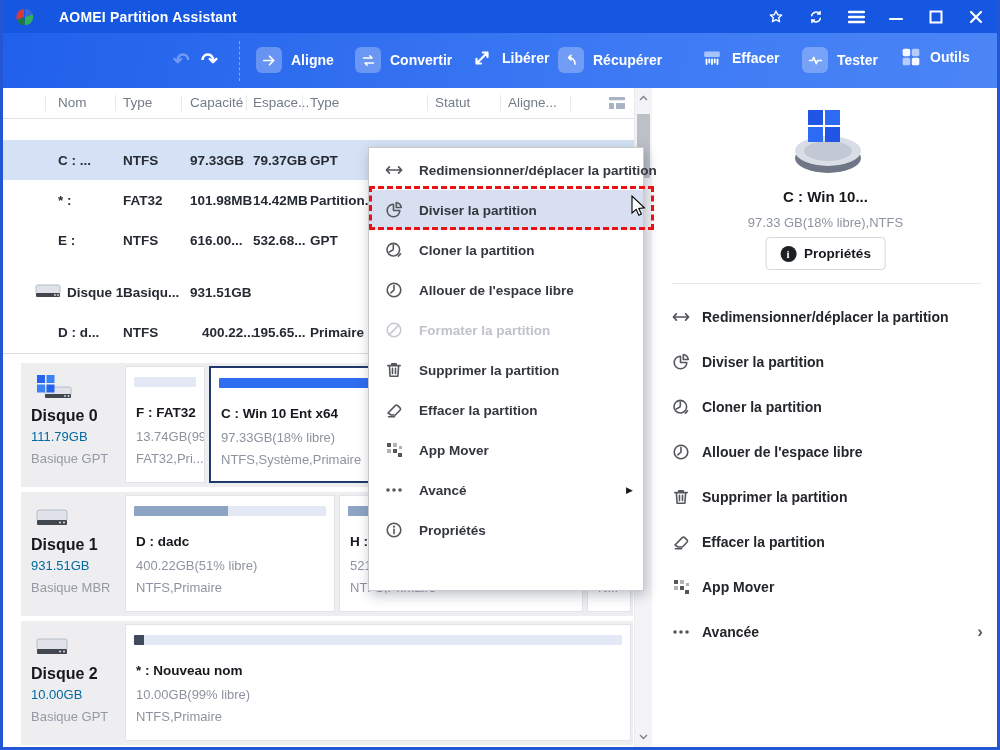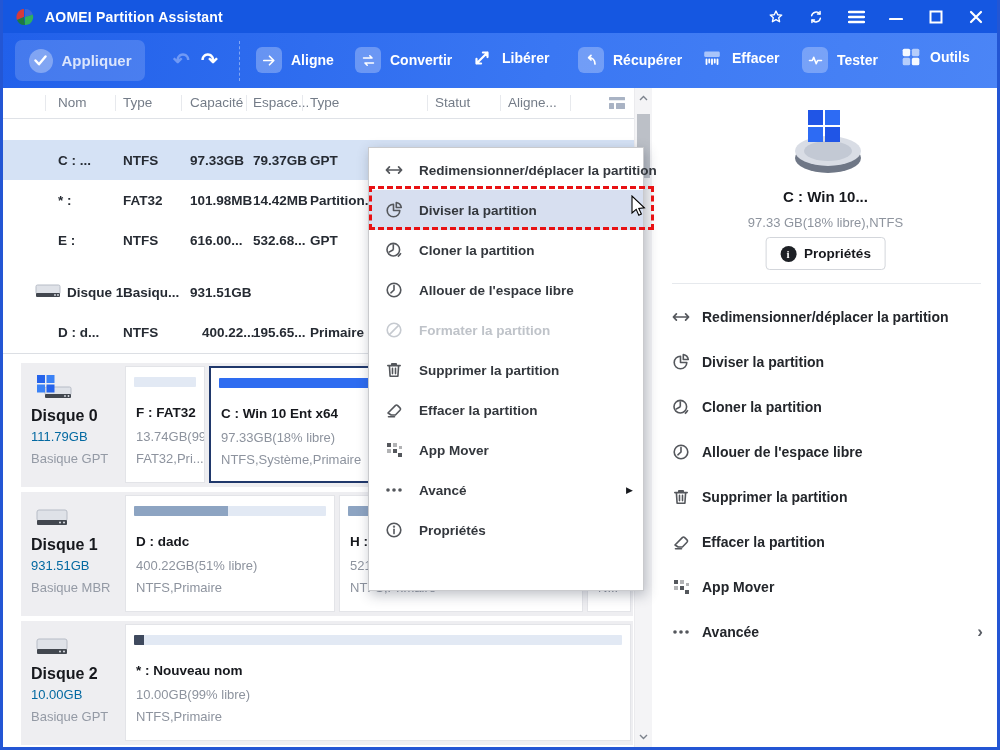--- a/index.html
+++ b/index.html
@@ -1,21 +1,21 @@
 <!DOCTYPE html>
 <html><head>
 <meta charset="utf-8">
 <style>
   html,body{margin:0;padding:0;background:#9aa0aa;}
   .window{position:relative;width:1000px;height:750px;background:#fff;overflow:hidden;
     font-family:"Liberation Sans",sans-serif;box-sizing:border-box;
     border-left:3px solid #2356d4;border-right:3px solid #2356d4;border-bottom:3px solid #2356d4;}
   
   .titlebar{position:relative;height:33px;background:#1557e1;display:flex;align-items:center;}
-  .app-title{color:#fff;font-size:14px;font-weight:bold;margin-left:10px;letter-spacing:.2px;}
+  .app-title{color:#fff;font-size:14px;font-weight:bold;margin-left:24px;letter-spacing:.2px;}
   .tb-right{position:absolute;right:8px;top:0;height:33px;display:flex;align-items:center;gap:14px;}
   .tb-btn{width:26px;height:26px;display:flex;align-items:center;justify-content:center;cursor:default;}
   
   .toolbar{position:relative;height:55px;background:linear-gradient(100deg,#2160ea 0%,#3a77f3 55%,#4b85f6 100%);}
   .apply-btn{position:absolute;left:12px;top:7px;width:130px;height:41px;border-radius:7px;
     background:rgba(255,255,255,0.16);display:flex;align-items:center;justify-content:center;gap:9px;}
   .apply-check{width:24px;height:24px;border-radius:50%;background:rgba(255,255,255,0.32);
     display:flex;align-items:center;justify-content:center;}
   .apply-label{color:rgba(255,255,255,0.8);font-size:15px;font-weight:bold;}
   .undo,.redo{position:absolute;top:14px;font-size:20px;font-weight:bold;line-height:26px;}
@@ -129,28 +129,20 @@
       </span>
       <span class="tb-btn">
         <svg width="14" height="14" viewBox="0 0 14 14" stroke="#fff" stroke-width="2.2" stroke-linecap="round">
             <path d="M2 2l10 10M12 2L2 12"></path>
           </svg>
       </span>
     </div>
   </div>
 
   <div class="toolbar">
-    <div class="apply-btn">
-      <span class="apply-check">
-        <svg width="13" height="11" viewBox="0 0 13 11" fill="none" stroke="#fff" stroke-width="2.4" stroke-linecap="round" stroke-linejoin="round">
-            <path d="M1.5 5.5l3.5 3.8L11.5 1.5"></path>
-          </svg>
-      </span>
-      <span class="apply-label">Appliquer</span>
-    </div>
     <span class="undo">↶</span>
     <span class="redo">↷</span>
     <span class="tool-sep"></span>
 
     <div class="tool-group" style="left:253px;">
       <span class="tool-box">
         <svg width="17" height="17" viewBox="0 0 24 24" fill="none" stroke="#fff" stroke-width="2.4" stroke-linecap="round" stroke-linejoin="round">
             <path d="M4 12h13M12 6l6 6-6 6"></path>
           </svg>
       </span>
@@ -165,21 +157,21 @@
       <span class="tool-label">Convertir</span>
     </div>
     <div class="tool-group" style="left:468px;">
       <span style="display:flex;">
         <svg width="22" height="22" viewBox="0 0 24 24" fill="none" stroke="#fff" stroke-width="2.4" stroke-linecap="round" stroke-linejoin="round">
             <path d="M6 18L18 6M6 18v-5M6 18h5M18 6v5M18 6h-5"></path>
           </svg>
       </span>
       <span class="tool-label">Libérer</span>
     </div>
-    <div class="tool-group" style="left:575px;">
+    <div class="tool-group" style="left:555px;">
       <span class="tool-box">
         <svg width="16" height="16" viewBox="0 0 24 24" fill="none" stroke="#fff" stroke-width="2.6" stroke-linecap="round" stroke-linejoin="round">
             <path d="M18 18c0-6-4-9.5-9.5-9.5M8.5 8.5l3.5-3.5M8.5 8.5l3.5 3.5"></path>
           </svg>
       </span>
       <span class="tool-label">Récupérer</span>
     </div>
     <div class="tool-group" style="left:698px;">
       <span style="display:flex;">
         <svg width="22" height="22" viewBox="0 0 24 24" fill="none" stroke="#ffffff" stroke-width="2" stroke-linecap="round">

